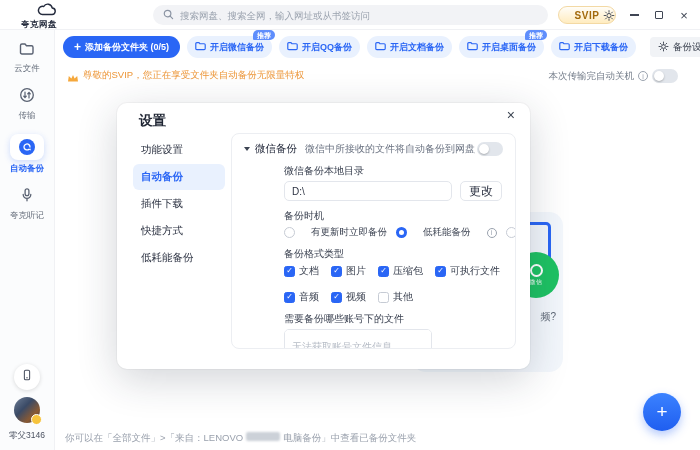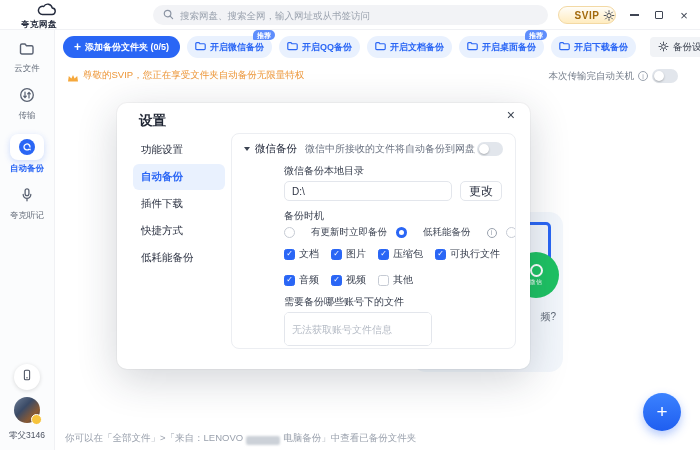--- a/index.html
+++ b/index.html
@@ -54,21 +54,21 @@
   .toggle::after{content:"";position:absolute;left:2px;top:2px;width:10px;height:10px;border-radius:50%;background:#fff;box-shadow:0 1px 2px rgba(0,0,0,.25)}
 
   
   .bg-card{position:absolute;left:357px;top:182px;width:151px;height:160px;background:#f3f7fc;border-radius:14px}
   .monitor{position:absolute;right:12px;top:10px;width:26px;height:42px;border:3px solid #2a66f5;border-radius:5px}
   .wx-circle{position:absolute;right:4px;top:40px;width:46px;height:46px;border-radius:50%;background:#1ec263;display:flex;flex-direction:column;align-items:center;justify-content:center;gap:1px}
   .wx-ring{width:13px;height:13px;border:2.5px solid #fff;border-radius:50%}
   .wx-txt{font-size:6px;color:#fff;letter-spacing:.5px}
   .bg-q{position:absolute;right:7px;top:98px;font-size:10px;color:#5c6674}
   .fab{position:absolute;left:588px;top:363px;width:38px;height:38px;border-radius:50%;background:linear-gradient(180deg,#3b82ff,#1f5ef0);color:#fff;font-size:19px;display:flex;align-items:center;justify-content:center;border:none;box-shadow:0 4px 10px rgba(42,102,245,.35);cursor:pointer}
-  .statusbar{position:absolute;left:10px;bottom:5px;font-size:9.5px;color:#9aa1ad;display:flex;align-items:flex-end}
+  .statusbar{position:absolute;left:10px;bottom:5px;font-size:9.5px;color:#9aa1ad;display:flex;align-items:flex-start}
   .blur-box{display:inline-block;width:34px;height:9px;background:#ccd1d8;border-radius:2px;filter:blur(1.3px);margin:0 3px}
 
   
   .modal{position:absolute;left:117px;top:103px;width:413px;height:266px;background:#fff;border-radius:10px;box-shadow:0 10px 40px rgba(30,40,60,.20),0 0 0 1px rgba(0,0,0,.03);z-index:10}
   .modal-title{position:absolute;left:22px;top:9px;font-size:13.5px;font-weight:bold;color:#1f2533}
   .modal-close{position:absolute;right:15px;top:5px;font-size:14px;color:#3c4452;cursor:pointer;line-height:1}
   .modal-body{position:absolute;left:0;top:30px;right:0;bottom:0;display:flex}
   .tabs{width:112px;padding:4px 0 0 16px}
   .tab{height:26px;display:flex;align-items:center;padding-left:8px;font-size:10.5px;color:#2a3040;border-radius:6px;width:92px;cursor:pointer;margin-bottom:1px}
   .tab.active{background:#e9f1fe;color:#2a66f5;font-weight:bold}
@@ -317,20 +317,21 @@
               <span class="radio on"></span>
               <span>低耗能备份</span>
               <span class="info-i">i</span>
             </span>
             <span class="radio-item">
               <span class="radio"></span>
               <span>定时备份</span>
             </span>
           </div>
 
+          <div class="f-label">备份格式类型</div>
           <div class="cb-row">
             <span class="cb-item">
                 <span class="cb on"></span>
                 <span>文档</span>
               </span>
             <span class="cb-item">
                 <span class="cb on"></span>
                 <span>图片</span>
               </span>
             <span class="cb-item">

